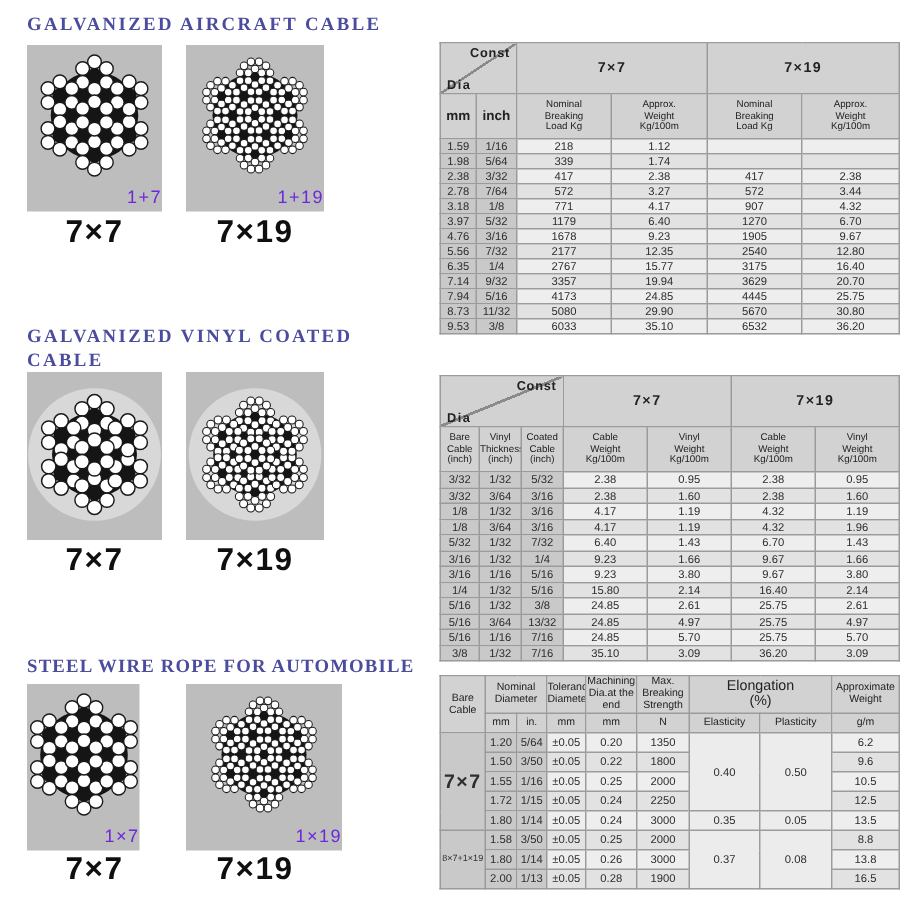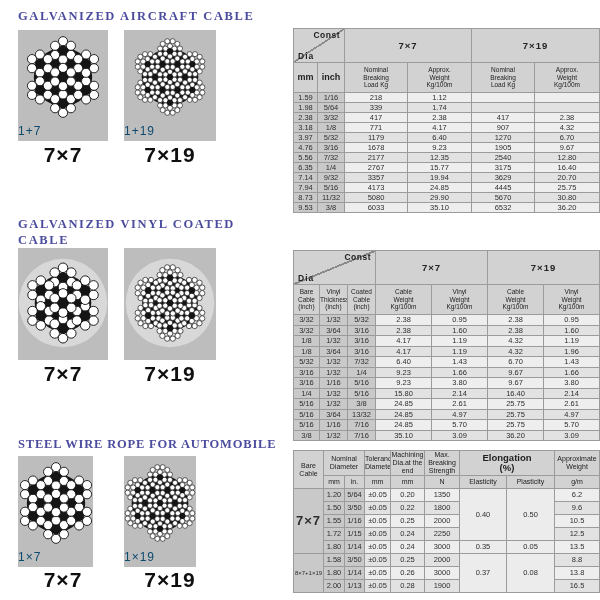--- a/index.html
+++ b/index.html
@@ -3,34 +3,34 @@
 <meta charset="utf-8">
 <style>
   html,body{margin:0;padding:0;background:#fff;}
   .page{position:relative;width:600px;height:600px;background:#fff;overflow:hidden;
         font-family:"Liberation Sans",sans-serif;color:#222;}
   .section-title{position:absolute;color:var(--title-color,#4c4c9e);font-size:12.5px;
         font-weight:bold;letter-spacing:1.6px;line-height:16px;font-family:Liberation Serif, serif;}
   .diagram-box{position:absolute;background:var(--box-bg,#bdbdbd);}
   .diagram-box svg{position:absolute;left:50%;transform:translateX(-50%);top:1px;width:88px;height:92px;}
   .coated-box svg{top:3px;width:92px;height:104px;}
-  .diagram-caption{position:absolute;bottom:3px;left:0;width:100%;text-align:left;
-        font-size:12px;color:#0c4a6e;letter-spacing:1px;}
+  .diagram-caption{position:absolute;bottom:3px;left:0;width:100%;text-align:right;
+        font-size:12px;color:#6d28d9;letter-spacing:1px;}
   .cable-label{position:absolute;font-size:21px;font-weight:bold;color:#0f0f0f;
         text-align:center;letter-spacing:1px;}
   table{border-collapse:collapse;table-layout:fixed;position:absolute;width:306px;
         background:#f0f0f0;}
   th,td{border:1px solid #9b9b9b;padding:0;text-align:center;overflow:hidden;}
   table{border:1px solid #7c7c7c;}
   thead th{background:var(--header-bg,#d2d2d2);font-weight:normal;white-space:pre-line;}
   .hr1 th{height:15px;font-size:9.5px;font-weight:bold;letter-spacing:1px;}
   .hr2 th{height:29px;font-size:6.5px;line-height:7.5px;}
   .hr2 th.dia-h{font-size:9px;font-weight:bold;}
   #t3 .hr1 th{height:24px;font-size:7px;line-height:8px;font-weight:normal;letter-spacing:0;}
-  #t3 .hr1 th.elong-h{font-size:9.5px;line-height:10px;font-weight:bold;}
+  #t3 .hr1 th.elong-h{font-size:9.5px;line-height:10px;}
   #t3 .hr2 th{height:12px;font-size:7px;line-height:12px;}
   tbody td{font-size:7.5px;line-height:9px;height:9px;color:#2e2e2e;}
   #t2 tbody td{height:9.5px;}
   #t3 tbody td{font-size:7.5px;height:12px;line-height:12px;}
   .r-odd td{background:var(--row-odd,#eeeeee);}
   .r-even td{background:var(--row-even,#e2e2e2);}
   td.dia-cell{background:var(--dia-bg,#c9c9c9) !important;}
   td.group-label{background:var(--dia-bg,#c9c9c9) !important;font-weight:bold;}
   .glabel-0{font-size:13px !important;letter-spacing:1px;}
   .glabel-1{font-size:6px !important;font-weight:normal !important;}
@@ -494,21 +494,21 @@
         <circle cx="52" cy="41.2" r="5.4" fill="#ffffff" stroke="#1a1a1a" stroke-width="1.1"></circle>
         <circle cx="42.646925639128064" cy="46.6" r="5.4" fill="#ffffff" stroke="#1a1a1a" stroke-width="1.1"></circle>
         <circle cx="42.646925639128064" cy="57.4" r="5.4" fill="#ffffff" stroke="#1a1a1a" stroke-width="1.1"></circle>
         <circle cx="52" cy="62.8" r="5.4" fill="#ffffff" stroke="#1a1a1a" stroke-width="1.1"></circle>
         <circle cx="61.353074360871936" cy="57.400000000000006" r="5.4" fill="#ffffff" stroke="#1a1a1a" stroke-width="1.1"></circle>
         <circle cx="61.35307436087194" cy="46.60000000000001" r="5.4" fill="#ffffff" stroke="#1a1a1a" stroke-width="1.1"></circle>
         <circle cx="52" cy="52" r="5.800000000000001" fill="#151515"></circle>
       </svg>
     <div class="diagram-caption">1×7</div>
   </div>
-  <div class="diagram-box" style="left:124px;top:456px;width:72px;height:111px">
+  <div class="diagram-box" style="left:124px;top:456px;width:104px;height:111px">
     <svg id="svg-s2" viewBox="0 0 104 104">
         <circle cx="52" cy="52" r="33.5" fill="#151515"></circle>
         <circle cx="63.784295080726636" cy="18.342407649749248" r="3" fill="#ffffff" stroke="#1a1a1a" stroke-width="0.8"></circle>
         <circle cx="60.626702730475884" cy="12.873297269524121" r="3" fill="#ffffff" stroke="#1a1a1a" stroke-width="0.8"></circle>
         <circle cx="55.15759235025075" cy="9.715704919273367" r="3" fill="#ffffff" stroke="#1a1a1a" stroke-width="0.8"></circle>
         <circle cx="48.84240764974925" cy="9.715704919273367" r="3" fill="#ffffff" stroke="#1a1a1a" stroke-width="0.8"></circle>
         <circle cx="43.37329726952412" cy="12.87329726952412" r="3" fill="#ffffff" stroke="#1a1a1a" stroke-width="0.8"></circle>
         <circle cx="40.21570491927337" cy="18.342407649749244" r="3" fill="#ffffff" stroke="#1a1a1a" stroke-width="0.8"></circle>
         <circle cx="40.215704919273364" cy="24.65759235025075" r="3" fill="#ffffff" stroke="#1a1a1a" stroke-width="0.8"></circle>
         <circle cx="43.373297269524116" cy="30.126702730475877" r="3" fill="#ffffff" stroke="#1a1a1a" stroke-width="0.8"></circle>
@@ -696,20 +696,28 @@
           <td></td>
         </tr>
         <tr class="r-odd">
           <td class="dia-cell">2.38</td>
           <td class="dia-cell">3/32</td>
           <td>417</td>
           <td>2.38</td>
           <td>417</td>
           <td>2.38</td>
         </tr>
+        <tr class="r-even">
+          <td class="dia-cell">2.78</td>
+          <td class="dia-cell">7/64</td>
+          <td>572</td>
+          <td>3.27</td>
+          <td>572</td>
+          <td>3.44</td>
+        </tr>
         <tr class="r-odd">
           <td class="dia-cell">3.18</td>
           <td class="dia-cell">1/8</td>
           <td>771</td>
           <td>4.17</td>
           <td>907</td>
           <td>4.32</td>
         </tr>
         <tr class="r-even">
           <td class="dia-cell">3.97</td>

